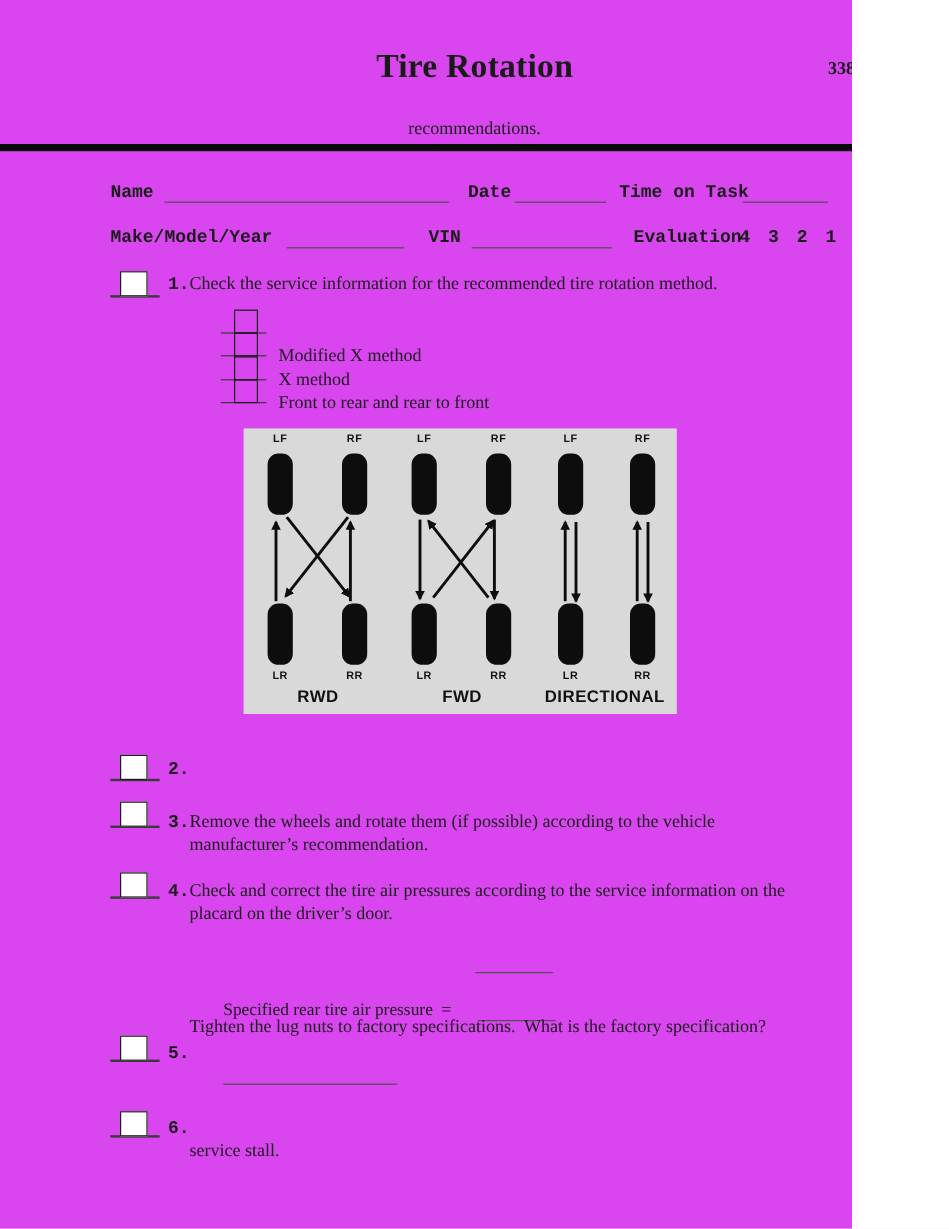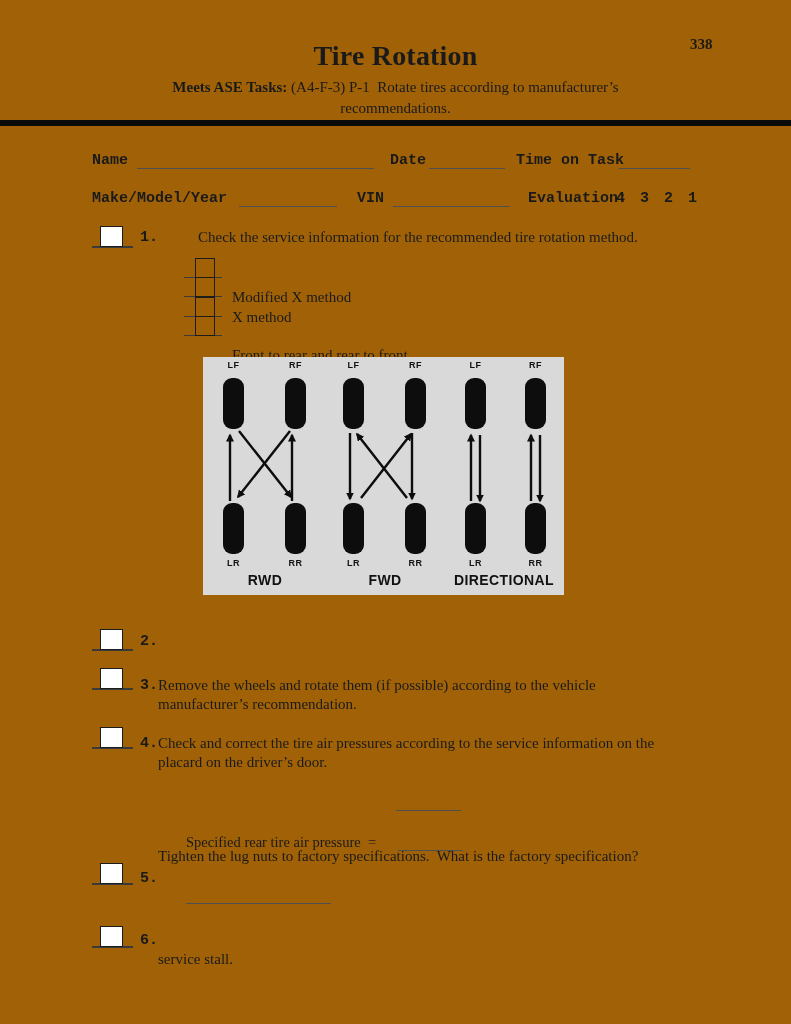--- a/index.html
+++ b/index.html
@@ -1,16 +1,16 @@
 <!DOCTYPE html>
 <html><head>
 <meta charset="utf-8">
 <style>
   html,body{margin:0;padding:0;background:#ffffff;}
-  .page{position:relative;width:791px;height:1024px;background:#a16207;overflow:hidden;
+  .page{position:relative;width:710px;height:1024px;background:#d946ef;overflow:hidden;
         font-family:"Liberation Serif","DejaVu Serif",serif;color:#1a1a1a;}
   .abs{position:absolute;}
   .b{font-weight:bold;}
   .title{width:791px;text-align:center;font-size:28px;font-weight:bold;letter-spacing:.2px;}
   .pageno{font-size:15px;font-weight:bold;}
   .sub{width:791px;text-align:center;font-size:15px;white-space:pre;}
   .rule{left:0;width:791px;height:6px;background:#0a0a0a;}
   .lbl{font-size:15px;font-weight:bold;white-space:pre;font-family:Liberation Mono, monospace;}
   .txt{font-size:15px;white-space:pre;}
   .ul{border-bottom:1.6px solid #4f4f4f;height:14px;}
@@ -27,22 +27,21 @@
   .caption{position:absolute;text-align:center;font-family:"Liberation Sans","DejaVu Sans",sans-serif;
           font-size:14px;font-weight:bold;letter-spacing:.4px;color:#111;}
   svg.arrows{position:absolute;left:0;top:0;}
 </style>
 </head>
 <body>
 
 <div class="page">
 
   <div class="abs title" style="top:40px;left:0;">Tire Rotation</div>
-  <div class="abs pageno" style="top:36px;left:690px;text-align:center;">338</div>
-  <div class="abs sub" style="top:79px;left:0;"><span class="b">Meets ASE Tasks:</span><span> (A4-F-3) P-1  Rotate tires according to manufacturer’s</span></div>
+  <div class="abs pageno" style="top:50px;left:690px;text-align:center;">338</div>
   <div class="abs sub" style="top:100px;left:0;">recommendations.</div>
   <div class="abs rule" style="top:120px;"></div>
 
   <div class="abs lbl" style="top:152px;left:92px;">Name</div>
   <div class="abs ul" style="top:154px;left:137px;width:237px;"></div>
   <div class="abs lbl" style="top:152px;left:390px;">Date</div>
   <div class="abs ul" style="top:154px;left:429px;width:76px;"></div>
   <div class="abs lbl" style="top:152px;left:516px;">Time on Task</div>
   <div class="abs ul" style="top:154px;left:619px;width:71px;"></div>
 
@@ -53,37 +52,37 @@
   <div class="abs lbl" style="top:190px;left:528px;">Evaluation:</div>
   <div class="abs lbl" style="top:190px;left:616px;">4</div>
   <div class="abs lbl" style="top:190px;left:640px;">3</div>
   <div class="abs lbl" style="top:190px;left:664px;">2</div>
   <div class="abs lbl" style="top:190px;left:688px;">1</div>
 
   <div class="abs cb" style="top:225px;left:92px;">
       <i class="box"></i>
     </div>
   <div class="abs lbl" style="top:229px;left:140px;">1.</div>
-  <div class="abs txt" style="top:229px;left:158px;margin-left:40px;">Check the service information for the recommended tire rotation method.</div>
+  <div class="abs txt" style="top:229px;left:158px;">Check the service information for the recommended tire rotation method.</div>
 
   <div class="abs optcb" style="top:257px;left:184px;">
       <i class="box2"></i>
     </div>
   <div class="abs optcb" style="top:276px;left:184px;">
       <i class="box2"></i>
     </div>
   <div class="abs optcb" style="top:296px;left:184px;">
       <i class="box2"></i>
     </div>
   <div class="abs optcb" style="top:315px;left:184px;">
       <i class="box2"></i>
     </div>
   <div class="abs txt" style="top:289px;left:232px;">Modified X method</div>
   <div class="abs txt" style="top:309px;left:232px;">X method</div>
-  <div class="abs txt" style="top:347px;left:232px;">Front to rear and rear to front</div>
+  <div class="abs txt" style="top:328px;left:232px;">Front to rear and rear to front</div>
 
   <div class="abs panel">
 
     <div class="tire" style="left:20px;top:21px;"></div>
     <div class="tire" style="left:82px;top:21px;"></div>
     <div class="tire" style="left:20px;top:146px;"></div>
     <div class="tire" style="left:82px;top:146px;"></div>
     <div class="tire" style="left:140px;top:21px;"></div>
     <div class="tire" style="left:202px;top:21px;"></div>
     <div class="tire" style="left:140px;top:146px;"></div>

